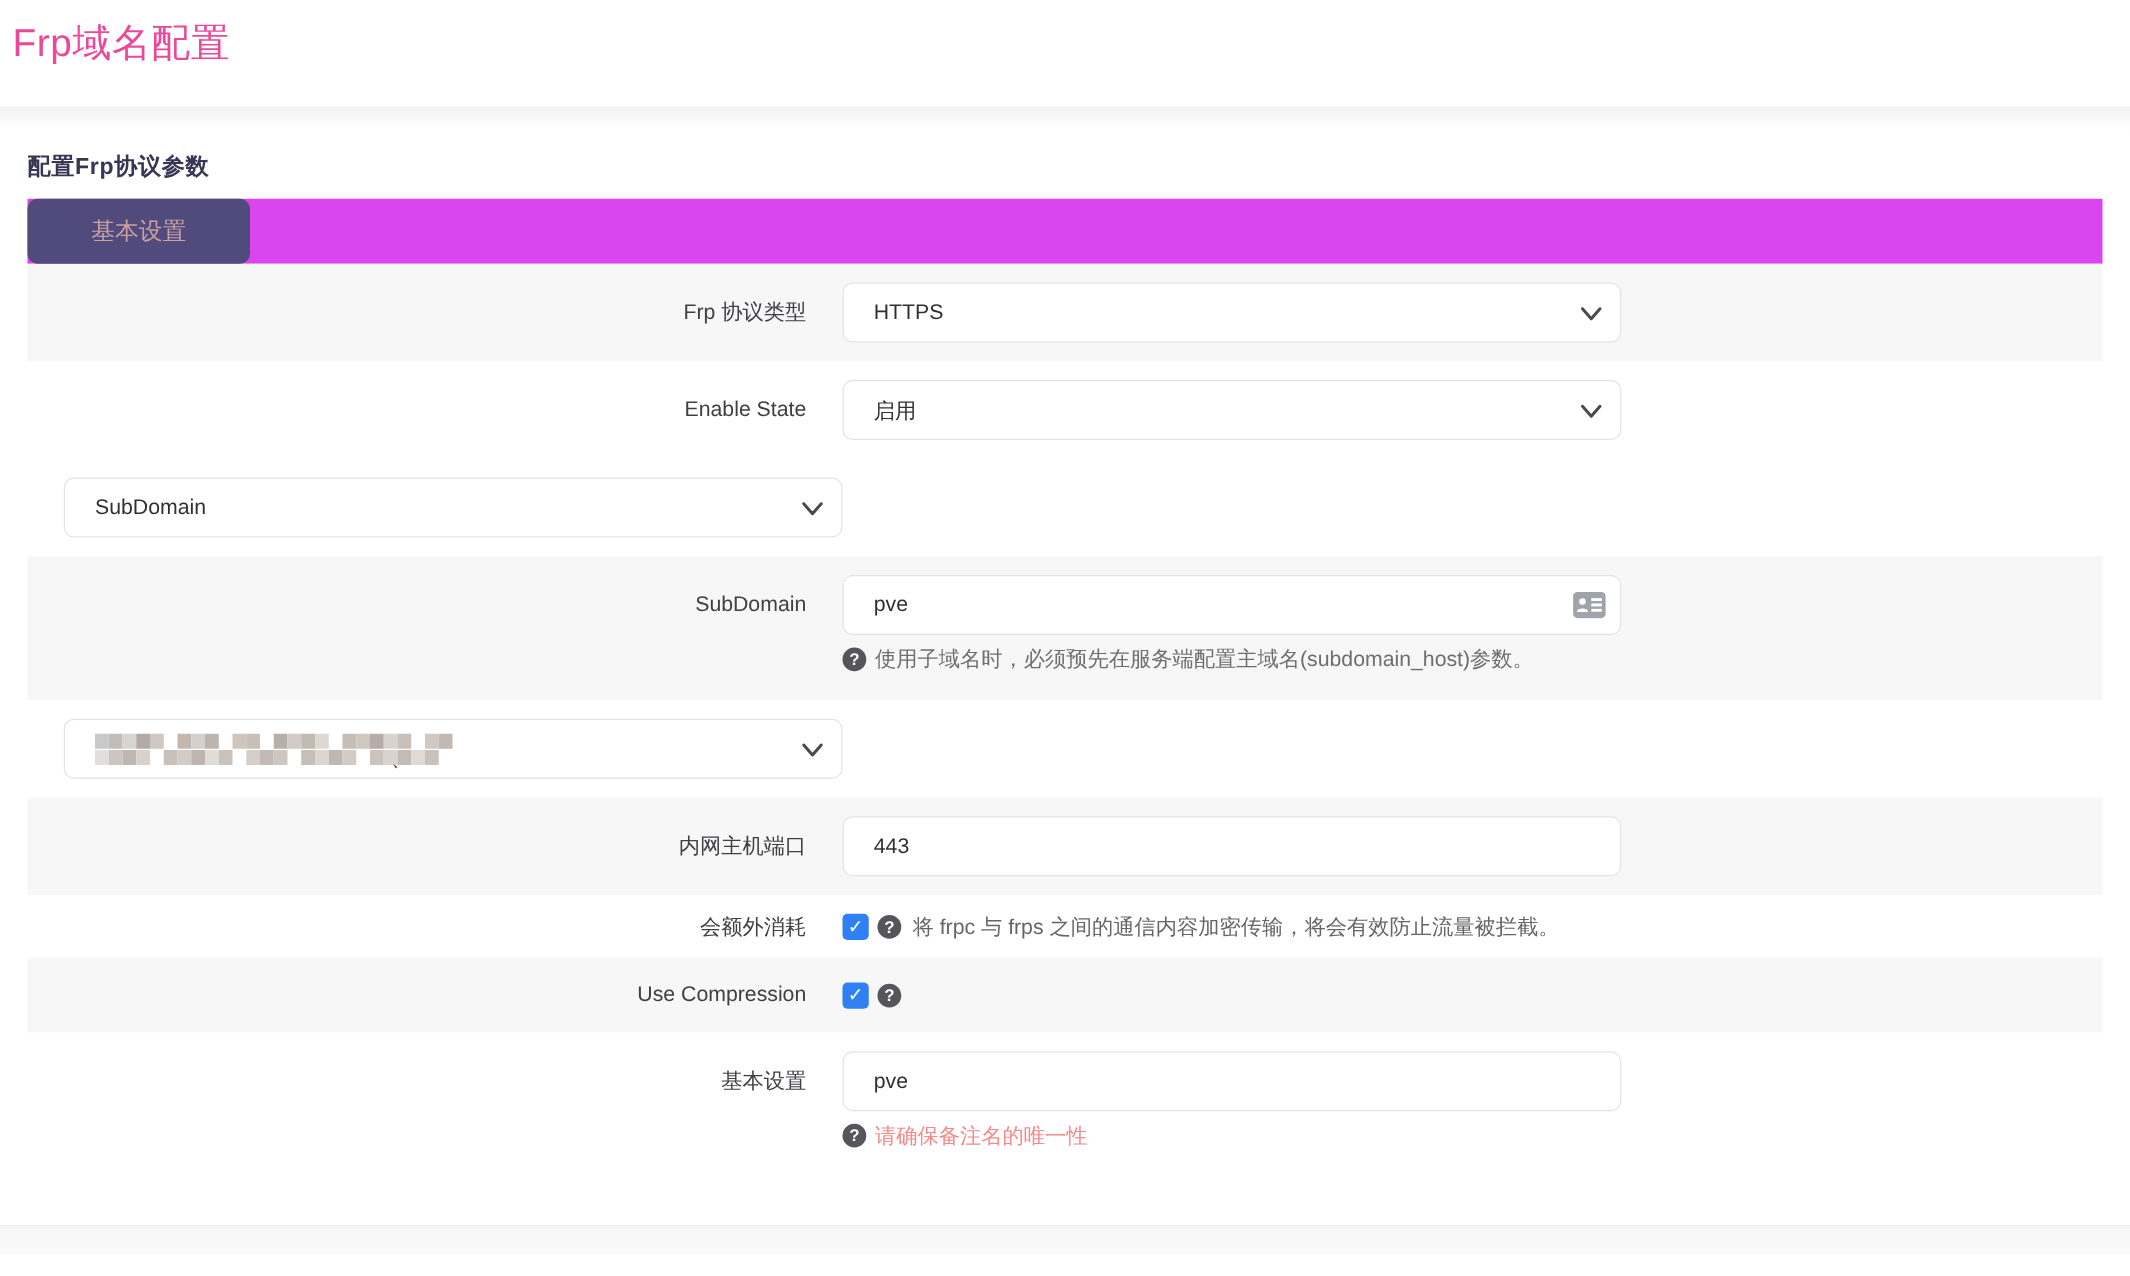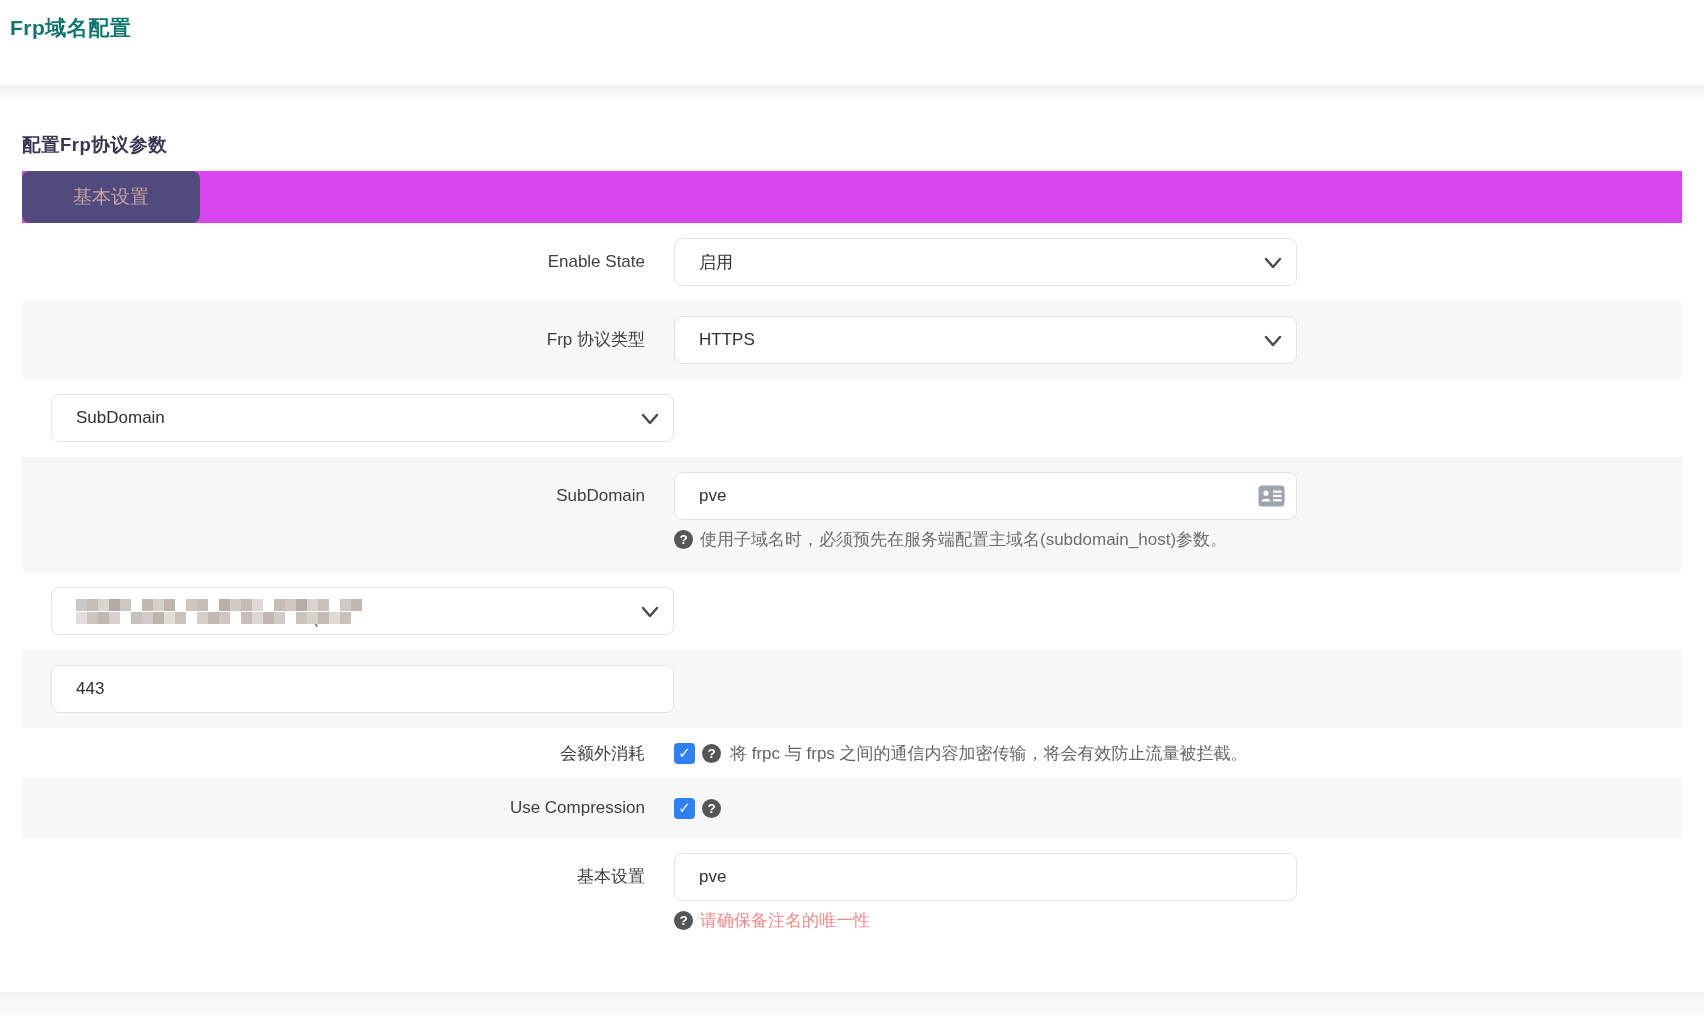--- a/index.html
+++ b/index.html
@@ -1,26 +1,26 @@
 <!DOCTYPE html>
 <html style="--tab-bg: #514a7d; --tab-fg: #c9a0a2; --check-bg: #2f80f2; --error-fg: #f78989;"><head>
 <meta charset="utf-8">
 <style>
   * { margin:0; padding:0; box-sizing:border-box; }
   html,body { width:1704px; height:1021px; background:#fff; overflow:hidden;
     font-family:"Liberation Sans","DejaVu Sans",sans-serif; }
 
   
   .page-header { padding:14px 10px 0 10px; height:85px; }
-  .page-title { font-size:21px; font-weight:700; color:#0f766e; letter-spacing:.5px; }
+  .page-title { font-size:31px; font-weight:400; color:#ec4899; letter-spacing:.5px; }
   .header-shadow { height:19px; background:linear-gradient(to bottom,#f2f2f3,#ffffff); }
 
   
   .content { padding:0 22px; }
-  .section-title { margin-top:28px; font-size:18.5px; font-weight:bold; color:#373754; letter-spacing:.5px; }
+  .section-title { margin-top:16px; font-size:18.5px; font-weight:bold; color:#373754; letter-spacing:.5px; }
 
   .tab-bar { margin-top:14px; height:52px; background:#d946ef; display:flex; }
   .tab { min-width:178px; height:52px; display:flex; align-items:center; justify-content:center;
     font-size:19px; border-radius:8px; cursor:pointer; }
   .tab.active { background:var(--tab-bg); color:var(--tab-fg); }
 
   
   .form-row { display:flex; align-items:flex-start; }
   .form-row.gray { background:#f7f7f8; }
   .row-select, .row-input { height:78px; padding-top:15px; }
@@ -76,37 +76,37 @@
 <div class="content">
 
   <div class="section-title">配置Frp协议参数</div>
 
   <div class="tab-bar">
     <div class="tab active">
       <span>基本设置</span>
     </div>
   </div>
 
+  <div class="form-row row-select gray">
+    <div class="label-col">Frp 协议类型</div>
+    <div class="ctl-col">
+      <div class="ctl">
+        <span>HTTPS</span>
+        <svg class="chevron" viewBox="0 0 18 14">
+          <path d="M2 3 L9 11 L16 3" fill="none" stroke="#4a4a4d" stroke-width="2.4" stroke-linecap="round" stroke-linejoin="round"></path>
+        </svg>
+      </div>
+    </div>
+  </div>
+
   <div class="form-row row-select">
     <div class="label-col">Enable State</div>
     <div class="ctl-col">
       <div class="ctl">
         <span>启用</span>
-        <svg class="chevron" viewBox="0 0 18 14">
-          <path d="M2 3 L9 11 L16 3" fill="none" stroke="#4a4a4d" stroke-width="2.4" stroke-linecap="round" stroke-linejoin="round"></path>
-        </svg>
-      </div>
-    </div>
-  </div>
-
-  <div class="form-row row-select gray">
-    <div class="label-col">Frp 协议类型</div>
-    <div class="ctl-col">
-      <div class="ctl">
-        <span>HTTPS</span>
         <svg class="chevron" viewBox="0 0 18 14">
           <path d="M2 3 L9 11 L16 3" fill="none" stroke="#4a4a4d" stroke-width="2.4" stroke-linecap="round" stroke-linejoin="round"></path>
         </svg>
       </div>
     </div>
   </div>
 
   <div class="form-row row-select">
     <div class="ctl-col">
       <div class="ctl">
@@ -200,20 +200,21 @@
             </div>
           </div>
         <svg class="chevron" viewBox="0 0 18 14">
           <path d="M2 3 L9 11 L16 3" fill="none" stroke="#4a4a4d" stroke-width="2.4" stroke-linecap="round" stroke-linejoin="round"></path>
         </svg>
       </div>
     </div>
   </div>
 
   <div class="form-row row-input gray">
+    <div class="label-col">内网主机端口</div>
     <div class="ctl-col">
       <input class="ctl" value="443" style="">
     </div>
   </div>
 
   <div class="form-row row-check" style="height:50px;">
     <div class="label-col">会额外消耗</div>
     <div class="check-wrap">
       <span class="checkbox">✓</span>
       <span class="qmark">?</span>

